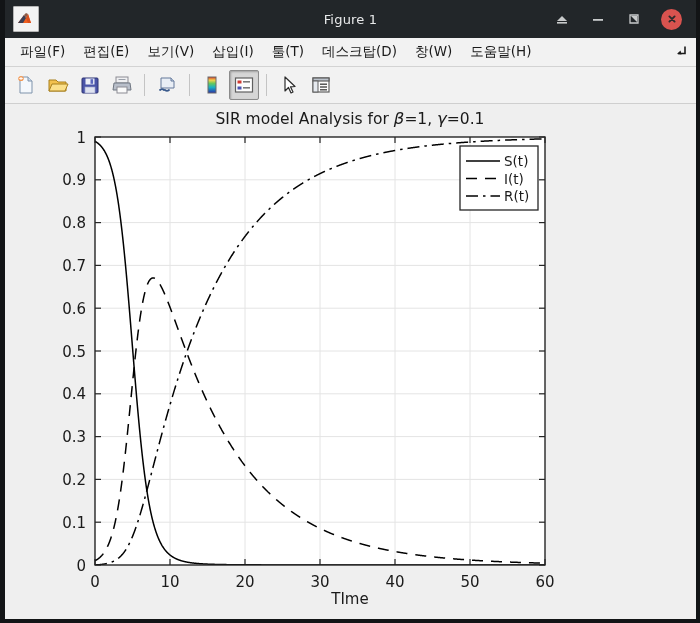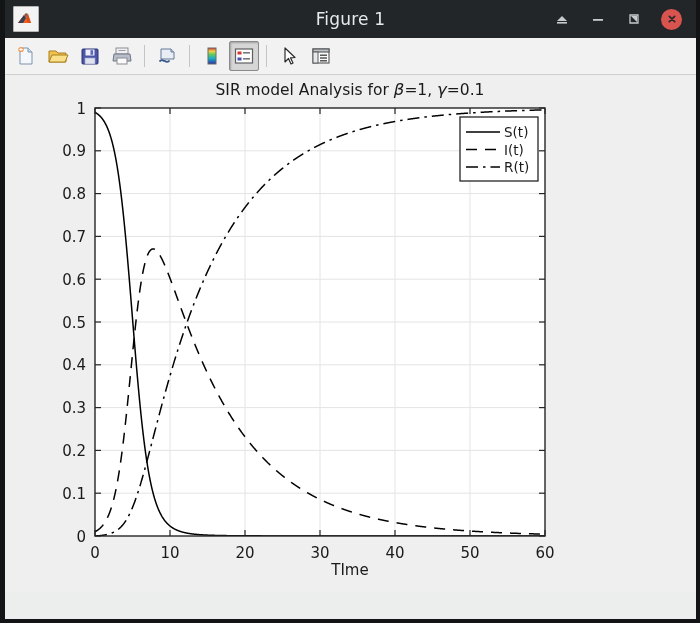--- a/index.html
+++ b/index.html
@@ -44,21 +44,21 @@
     border: 1px solid #b5b5b5;
     border-radius: 1px;
     display: flex; align-items: center; justify-content: center;
     flex: none;
   }
   #title-text {
     position: absolute;
     left: 0; right: 0;
     text-align: center;
     color: #e8e9ea;
-    font-size: 17px;
+    font-size: 13px;
     font-family: "DejaVu Sans", sans-serif;
     letter-spacing: .2px;
     pointer-events: none;
   }
   #win-controls {
     margin-left: auto;
     display: flex;
     align-items: center;
     gap: 18px;
     padding-right: 14px;
@@ -170,20 +170,36 @@
         </svg>
       </div>
       <div id="close-button">
         <svg width="12" height="12" viewBox="0 0 12 12">
           <path d="M3.4 3.4 L8.6 8.6 M8.6 3.4 L3.4 8.6" stroke="#2b2b2b" stroke-width="1.9" stroke-linecap="round"></path>
         </svg>
       </div>
     </div>
   </div>
 
+  <div id="menubar">
+    <div class="menu-item">파일(F)</div>
+    <div class="menu-item">편집(E)</div>
+    <div class="menu-item">보기(V)</div>
+    <div class="menu-item">삽입(I)</div>
+    <div class="menu-item">툴(T)</div>
+    <div class="menu-item">데스크탑(D)</div>
+    <div class="menu-item">창(W)</div>
+    <div class="menu-item">도움말(H)</div>
+    <div id="menu-overflow">
+      <svg width="14" height="14" viewBox="0 0 14 14">
+        <path d="M11 3 L11 10 L4 10" fill="none" stroke="#1a1a1a" stroke-width="1.6"></path>
+        <path d="M6.5 7 L3 10.5 L7.5 11" fill="#1a1a1a"></path>
+      </svg>
+    </div>
+  </div>
 
   <div id="toolbar">
 
     <div class="tb">
       <svg width="22" height="22" viewBox="0 0 22 22">
         <path d="M5 3 H13 L17 7 V19 H5 Z" fill="#f4f8fc" stroke="#7e93ab" stroke-width="1"></path>
         <path d="M13 3 V7 H17" fill="#cfdded" stroke="#7e93ab" stroke-width="1"></path>
         <circle cx="6" cy="4.5" r="2.6" fill="#f07a20"></circle>
         <path d="M6 2.4 V6.6 M3.9 4.5 H8.1 M4.4 3 L7.6 6 M7.6 3 L4.4 6" stroke="#fff" stroke-width=".8"></path>
       </svg>

